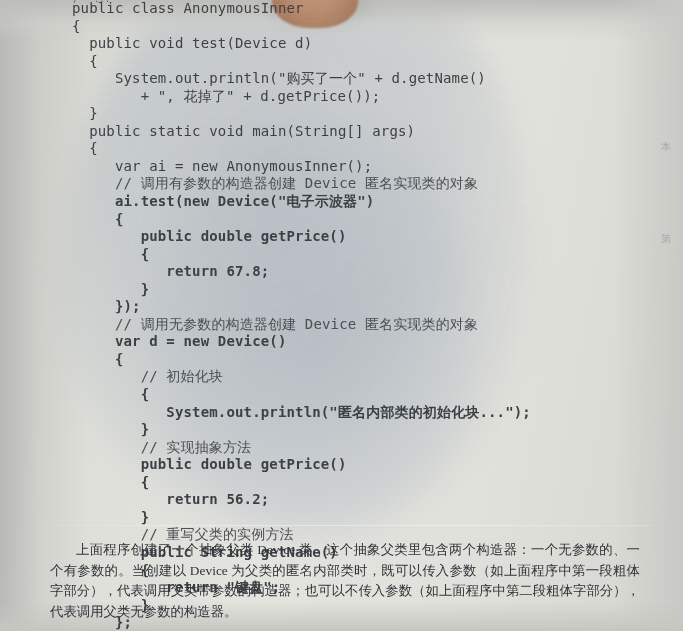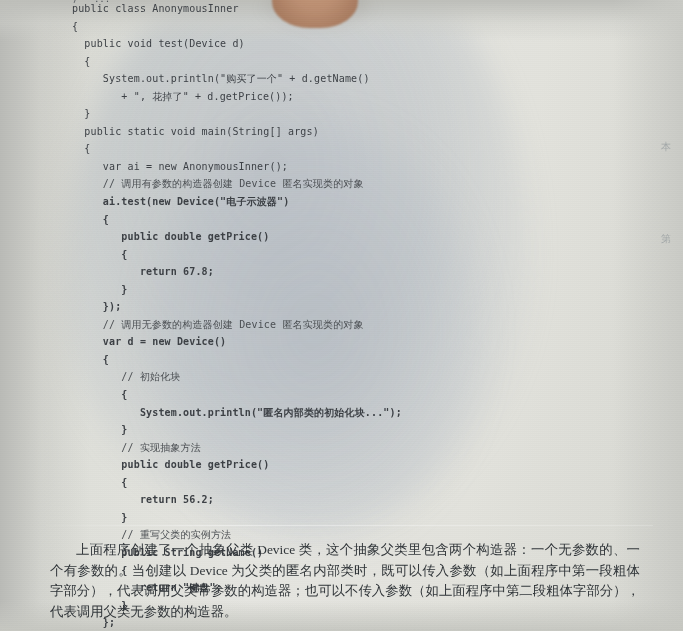--- a/index.html
+++ b/index.html
@@ -108,21 +108,21 @@
   }
   .gutter-marks div { margin-bottom: 78px; }
 
   
   .code {
     position: absolute;
     left: 72px;
     top: 0px;
     width: 470px;
     font-family: "DejaVu Sans Mono", monospace;
-    font-size: 10px;
+    font-size: 14px;
     line-height: 17.55px;
     color: #3b3f44;
     white-space: pre;
     letter-spacing: 0.15px;
   }
   .code .ln {
     position: relative;
     height: 17.55px;
   }
   .code .cmt { color: #4a4e52; text-align: right; }

